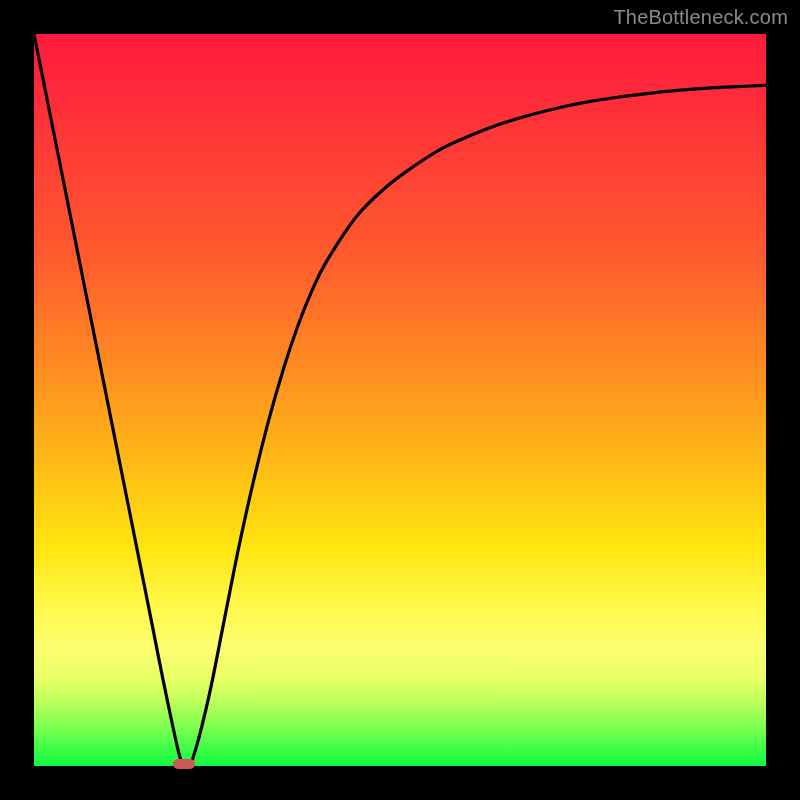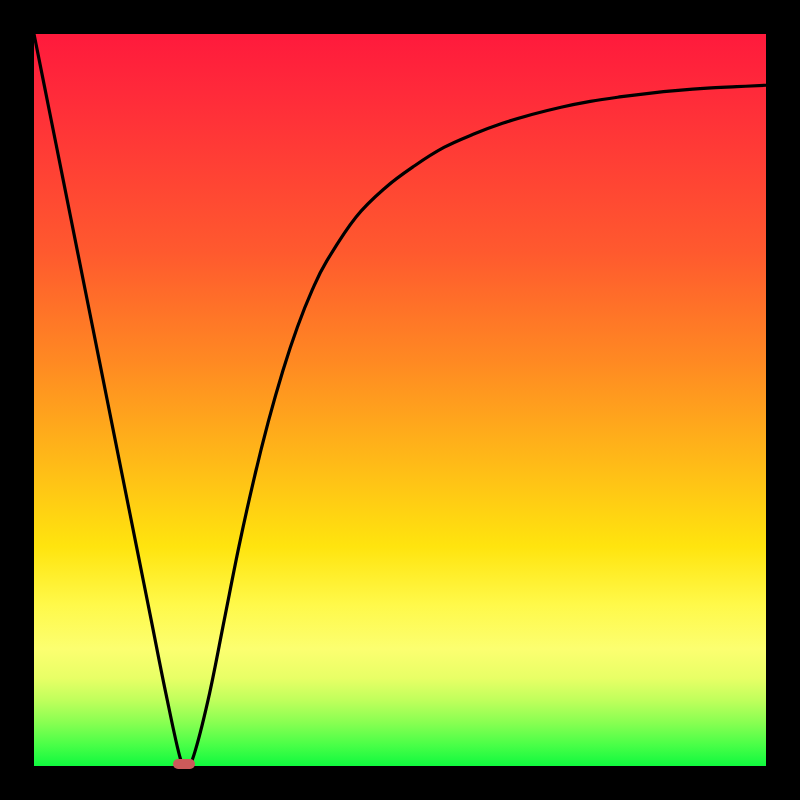--- a/index.html
+++ b/index.html
@@ -67,13 +67,14 @@
 </head>
 <body>
 
 <div class="frame">
   <div class="plot-area">
     <svg class="curve" viewBox="0 0 732 732" preserveAspectRatio="none">
       <path id="curve-path" fill="none" stroke="#000000" stroke-width="3.2" stroke-linejoin="round" stroke-linecap="round" d="M 0,0 C 2.6352,13.175999999999988 9.3696,46.84799999999994 14.64,73.19999999999993 C 19.910400000000003,99.55199999999992 24.0096,120.04799999999996 29.28,146.39999999999998 C 34.5504,172.75199999999998 38.6496,193.24800000000002 43.92,219.60000000000002 C 49.190400000000004,245.95200000000003 53.2896,266.44800000000004 58.56,292.8 C 63.830400000000004,319.152 67.92960000000001,339.648 73.2,366 C 78.4704,392.352 82.56960000000001,412.848 87.84,439.2 C 93.1104,465.55199999999996 97.20960000000001,486.048 102.48,512.4 C 107.7504,538.752 111.84960000000001,559.248 117.12,585.6 C 122.3904,611.952 126.4896,633.7656 131.76,658.8 C 137.0304,683.8344 142.4472,711.5039999999999 146.4,724.68 C 150.3528,737.856 151.0848,733.3176 153.72,732 C 156.3552,730.6824 157.0872,730.5360000000001 161.04,717.36 C 164.9928,704.184 170.4096,682.5168 175.68,658.8 C 180.9504,635.0831999999999 185.0496,611.952 190.32,585.6 C 195.5904,559.248 199.6896,537.4344 204.96,512.4 C 210.2304,487.3656 214.3296,468.9192 219.6,446.52 C 224.8704,424.1208 228.9696,407.72400000000005 234.24,387.96000000000004 C 239.5104,368.196 243.60960000000003,353.8488 248.88000000000002,336.71999999999997 C 254.15040000000002,319.59119999999996 258.2496,307.2936 263.52,292.8 C 268.7904,278.3064 272.88960000000003,268.0584 278.16,256.2 C 283.4304,244.3416 284.8944,240.096 292.8,226.92000000000002 C 300.7056,213.74400000000003 311.5392,196.176 322.08,183 C 332.6208,169.824 340.8192,162.94320000000002 351.36,153.72000000000003 C 361.9008,144.49680000000004 370.0992,139.0068 380.64,131.76 C 391.1808,124.5132 399.3792,119.12568000000003 409.92,113.46000000000004 C 420.4608,107.79432000000004 428.6592,104.63208 439.2,100.28399999999999 C 449.7408,95.93591999999998 457.9392,92.86151999999997 468.48,89.30399999999997 C 479.0208,85.74647999999998 487.21920000000006,83.41872 497.76000000000005,80.51999999999998 C 508.30080000000004,77.62127999999997 516.4992,75.57167999999992 527.04,73.19999999999993 C 537.5808,70.82831999999995 545.7792000000001,69.18864000000004 556.32,67.34400000000005 C 566.8608,65.49936000000007 575.0592,64.40136000000003 585.6,62.952 C 596.1408,61.50263999999997 604.3392,60.47783999999991 614.88,59.291999999999916 C 625.4208,58.106159999999925 633.6192,57.28632000000002 644.16,56.36400000000003 C 654.7008,55.44168000000005 662.8992000000001,54.8268 673.44,54.168000000000006 C 683.9808,53.509200000000014 692.1792,53.231040000000064 702.72,52.704000000000065 C 713.2608,52.176960000000065 726.7296,51.503520000000016 732,51.24000000000001"></path>
     </svg>
     <div id="min-marker" class="marker" style="left: 139.08px; top: 725.242px; width: 21.96px; height: 9.516px; background: rgb(204, 90, 90);"></div>
   </div>
+  <div class="watermark">TheBottleneck.com</div>
 </div>
 
 </body></html>

